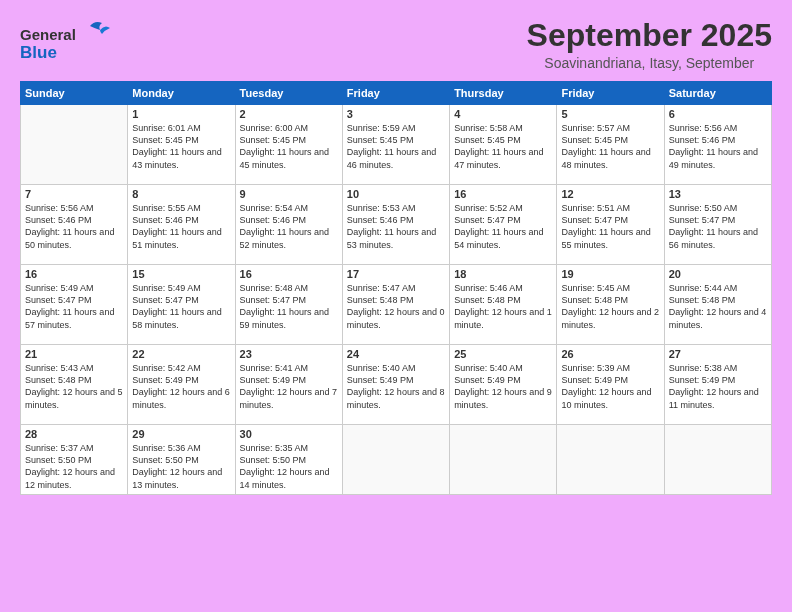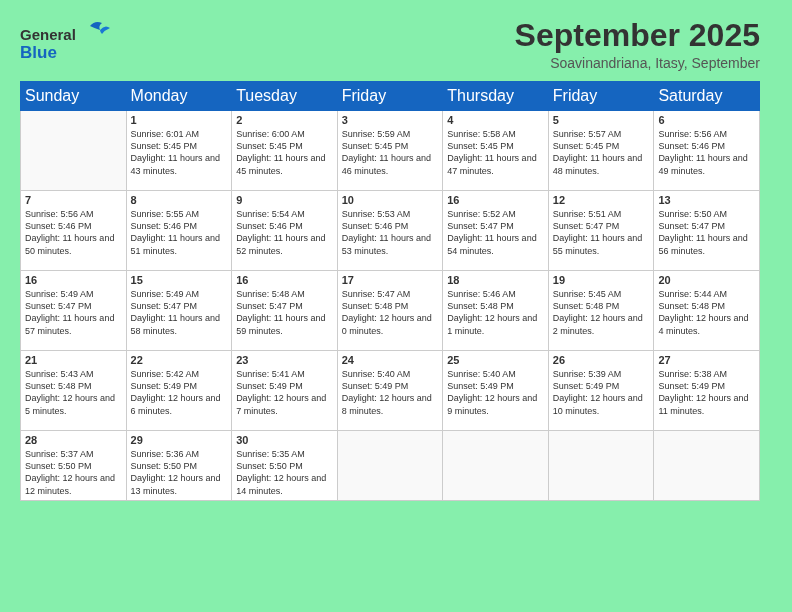--- a/index.html
+++ b/index.html
@@ -6,36 +6,36 @@
     body {
       font-family: Arial, sans-serif;
       background: #fff;
       width: 792px;
       height: 612px;
       overflow: hidden;
     }
     .page {
       width: 792px;
       height: 612px;
-      padding: 18px 32px 14px 20px;
-      background: #86efac;
+      padding: 18px 20px 14px 20px;
+      background: #f0abfc;
     }
     .header {
       display: flex;
       justify-content: space-between;
       align-items: flex-start;
       margin-bottom: 10px;
     }
     .logo {
       display: flex;
       flex-direction: column;
       align-items: flex-start;
     }
     .title-block {
-      text-align: right;
+      text-align: center;
     }
     .month-title {
       font-size: 32px;
       font-weight: bold;
       color: #333;
       line-height: 1.1;
     }
     .subtitle {
       font-size: 14px;
       color: #555;
@@ -44,22 +44,22 @@
     .calendar {
       width: 100%;
       border-collapse: collapse;
       font-size: 10px;
     }
     .calendar th {
       background: #1565c0;
       color: #fff;
       padding: 5px 4px;
       text-align: left;
-      font-size: 16px;
-      font-weight: normal;
+      font-size: 11px;
+      font-weight: bold;
       border: 1px solid #1565c0;
     }
     .calendar td {
       border: 1px solid #ccc;
       vertical-align: top;
       padding: 3px 4px;
       width: calc(100% / 7);
       height: 80px;
       background: #fff;
     }

